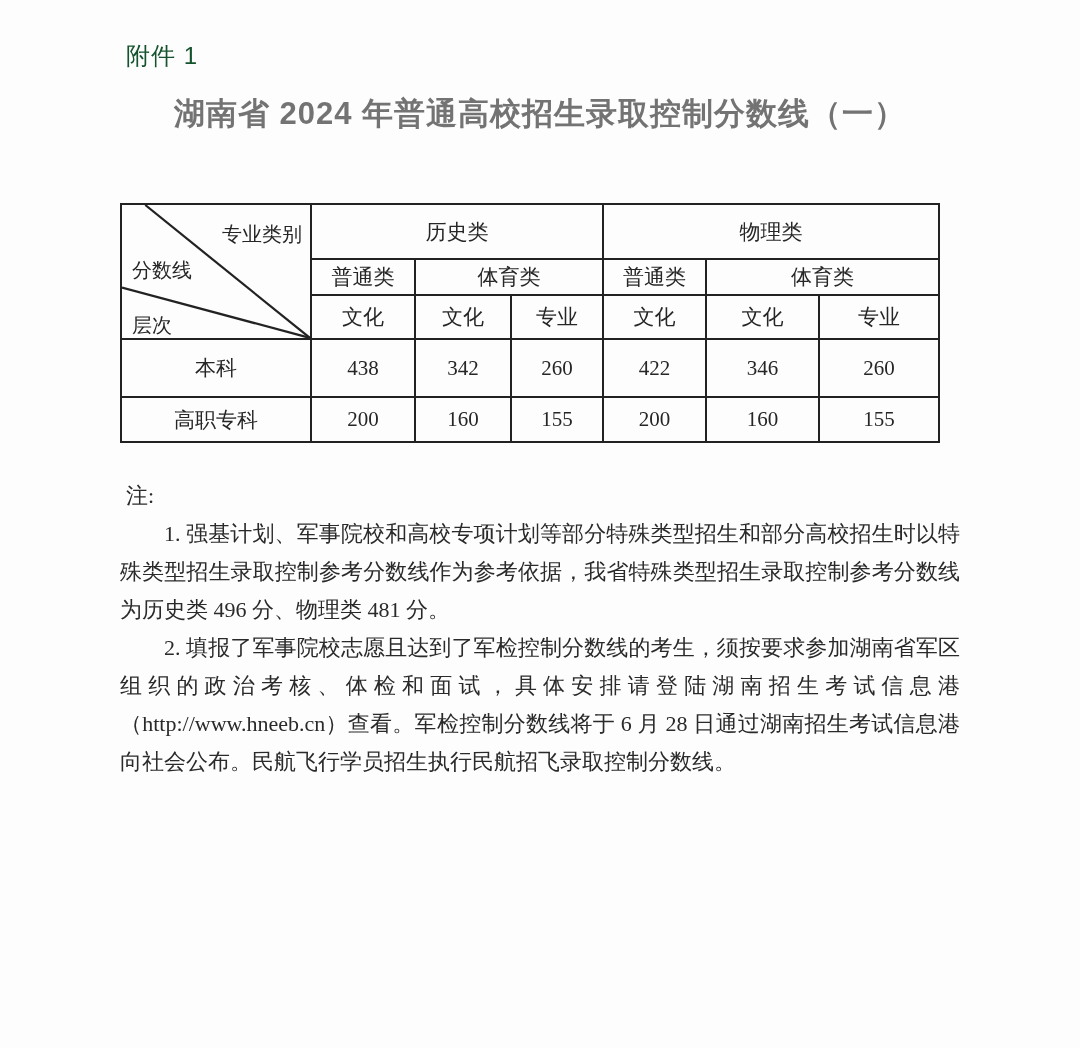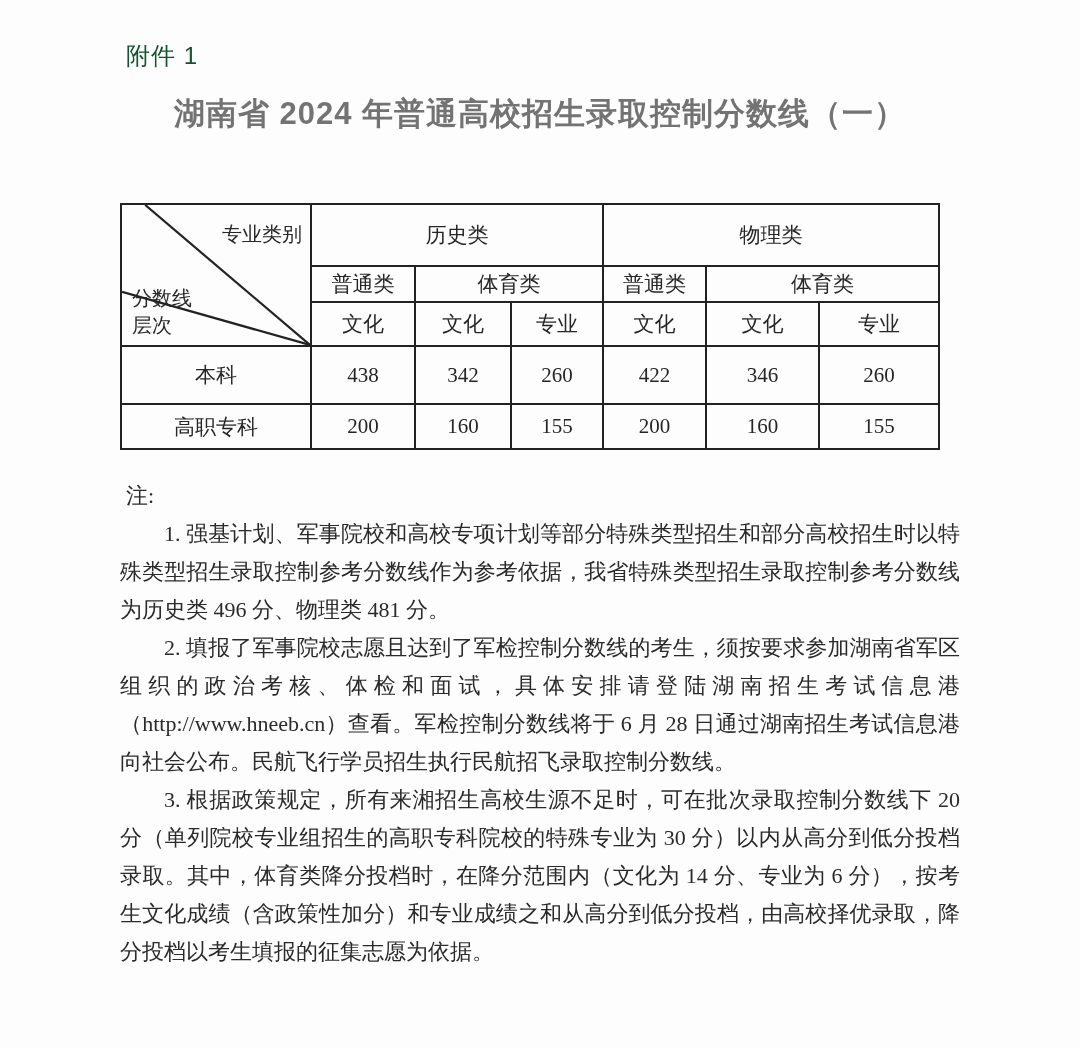--- a/index.html
+++ b/index.html
@@ -48,21 +48,21 @@
     table-layout: fixed;
     text-align: center;
     font-size: 21px;
     color: #262626;
   }
   table.score-table td {
     border: 2px solid #222222;
     padding: 0;
     vertical-align: middle;
   }
-  tr.row-group    { height: 62px; margin-left: 8px; }
+  tr.row-group    { height: 55px; margin-left: 8px; }
   tr.row-sub      { height: 36px; }
   tr.row-cols     { height: 44px; }
   tr.row-data-1   { height: 58px; }
   tr.row-data-2   { height: 45px; }
   td.corner {
     position: relative;
     padding: 0;
   }
   td.corner svg {
     position: absolute;
@@ -71,21 +71,21 @@
     height: 100%;
     display: block;
   }
   .corner-label {
     position: absolute;
     font-size: 20px;
     white-space: nowrap;
     color: #262626;
   }
   .corner-top    { top: 16px;  right: 8px;  }
-  .corner-middle { top: 80px;  left: 10px;  }
+  .corner-middle { top: 52px;  left: 10px;  }
   .corner-bottom { top: 107px; left: 10px;  }
   td.num {
     font-size: 21px;
   }
   .notes {
     position: absolute;
     left: 120px;
     top: 477px;
     width: 840px;
     font-size: 22px;
@@ -166,16 +166,15 @@
         <td class="num">160</td>
         <td class="num">155</td>
       </tr>
     </tbody>
   </table>
 
   <div class="notes">
     <div class="notes-label">注:</div>
     <p>1. 强基计划、军事院校和高校专项计划等部分特殊类型招生和部分高校招生时以特殊类型招生录取控制参考分数线作为参考依据，我省特殊类型招生录取控制参考分数线为历史类 496 分、物理类 481 分。</p>
     <p>2. 填报了军事院校志愿且达到了军检控制分数线的考生，须按要求参加湖南省军区组织的政治考核、体检和面试，具体安排请登陆湖南招生考试信息港（http://www.hneeb.cn）查看。军检控制分数线将于 6 月 28 日通过湖南招生考试信息港向社会公布。民航飞行学员招生执行民航招飞录取控制分数线。</p>
-    <p>3. 根据政策规定，所有来湘招生高校生源不足时，可在批次录取控制分数线下 20 分（单列院校专业组招生的高职专科院校的特殊专业为 30 分）以内从高分到低分投档录取。其中，体育类降分投档时，在降分范围内（文化为 14 分、专业为 6 分），按考生文化成绩（含政策性加分）和专业成绩之和从高分到低分投档，由高校择优录取，降分投档以考生填报的征集志愿为依据。</p>
   </div>
 
 </div>
 
 </body></html>

